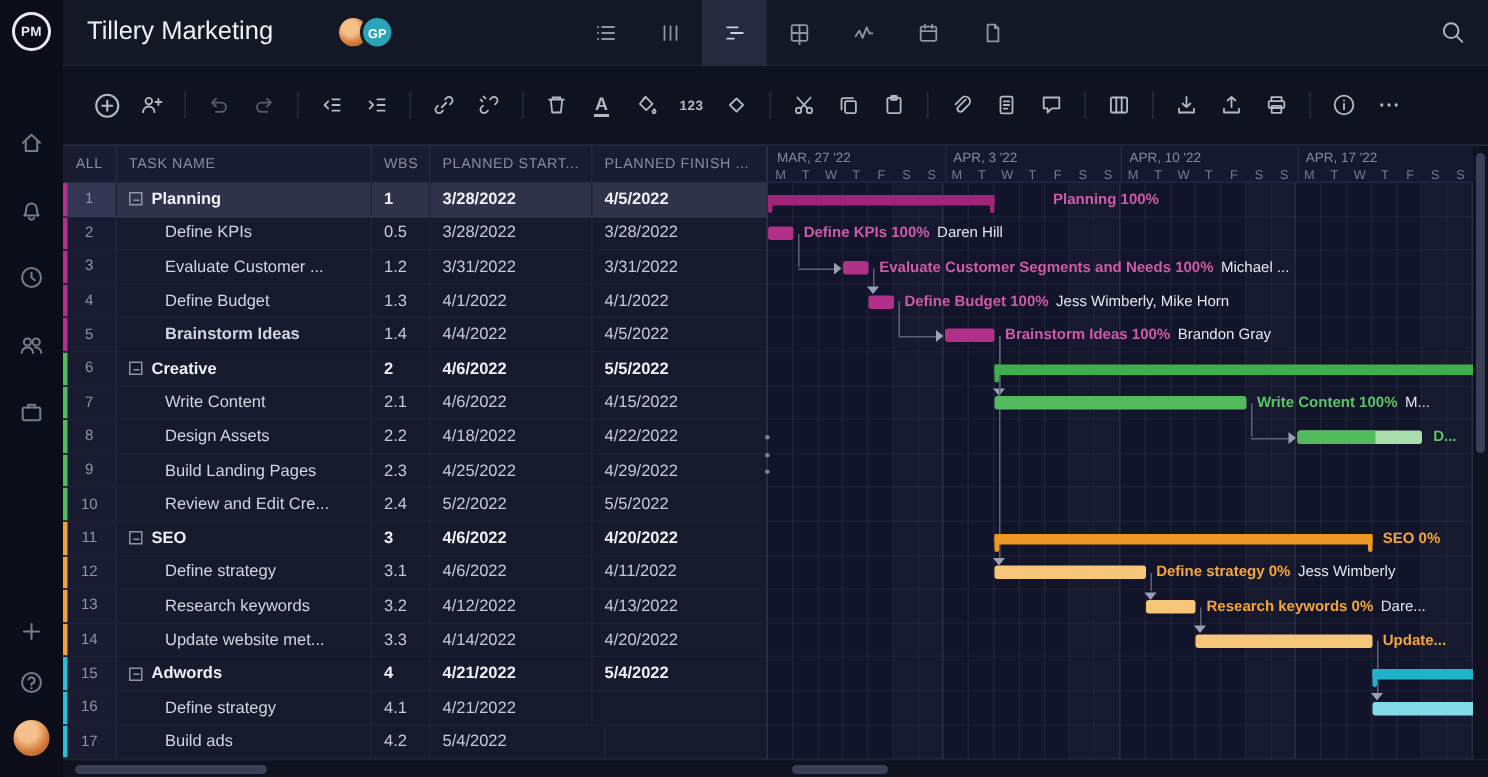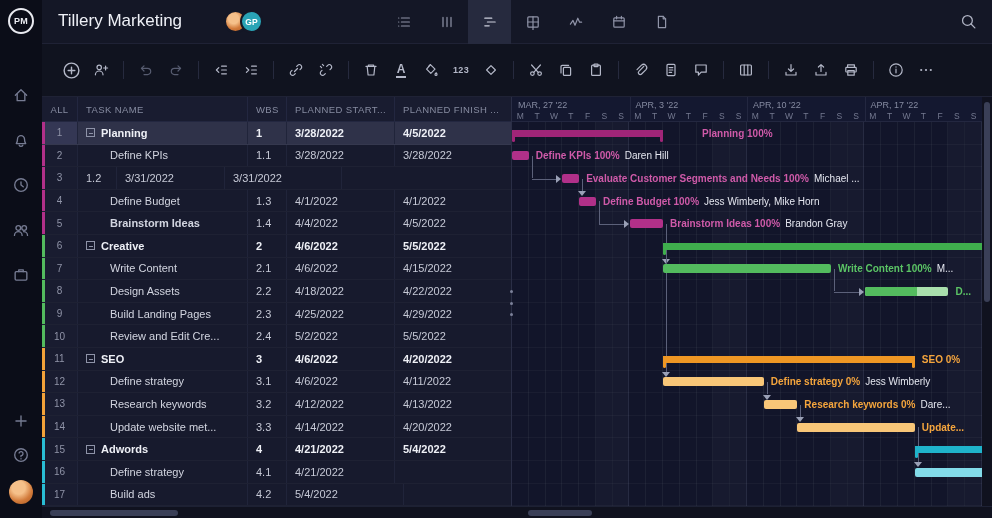--- a/index.html
+++ b/index.html
@@ -368,28 +368,31 @@
           <div class="td txt dateTxt" style="width: 117px;">4/5/2022</div>
         </div>
         <div class="trow" style="top: 22.6px; height: 22.6px;">
           <div class="td num" style="width: 36px;">
             <div class="strip" style="background: rgb(177, 48, 137);"></div>
             <span>2</span>
           </div>
           <div class="td txt" style="width: 170px; padding-left: 32px;">
             <span class="tname">Define KPIs</span>
           </div>
-          <div class="td txt dateTxt" style="width: 39px;">1.1</div>
+          <div class="td txt dateTxt" style="width: 39px;">0.5</div>
           <div class="td txt dateTxt" style="width: 108px;">3/28/2022</div>
           <div class="td txt dateTxt" style="width: 117px;">3/28/2022</div>
         </div>
         <div class="trow" style="top: 45.2px; height: 22.6px;">
           <div class="td num" style="width: 36px;">
             <div class="strip" style="background: rgb(177, 48, 137);"></div>
             <span>3</span>
+          </div>
+          <div class="td txt" style="width: 170px; padding-left: 32px;">
+            <span class="tname">Evaluate Customer ...</span>
           </div>
           <div class="td txt dateTxt" style="width: 39px;">1.2</div>
           <div class="td txt dateTxt" style="width: 108px;">3/31/2022</div>
           <div class="td txt dateTxt" style="width: 117px;">3/31/2022</div>
         </div>
         <div class="trow" style="top: 67.8px; height: 22.6px;">
           <div class="td num" style="width: 36px;">
             <div class="strip" style="background: rgb(177, 48, 137);"></div>
             <span>4</span>
           </div>

